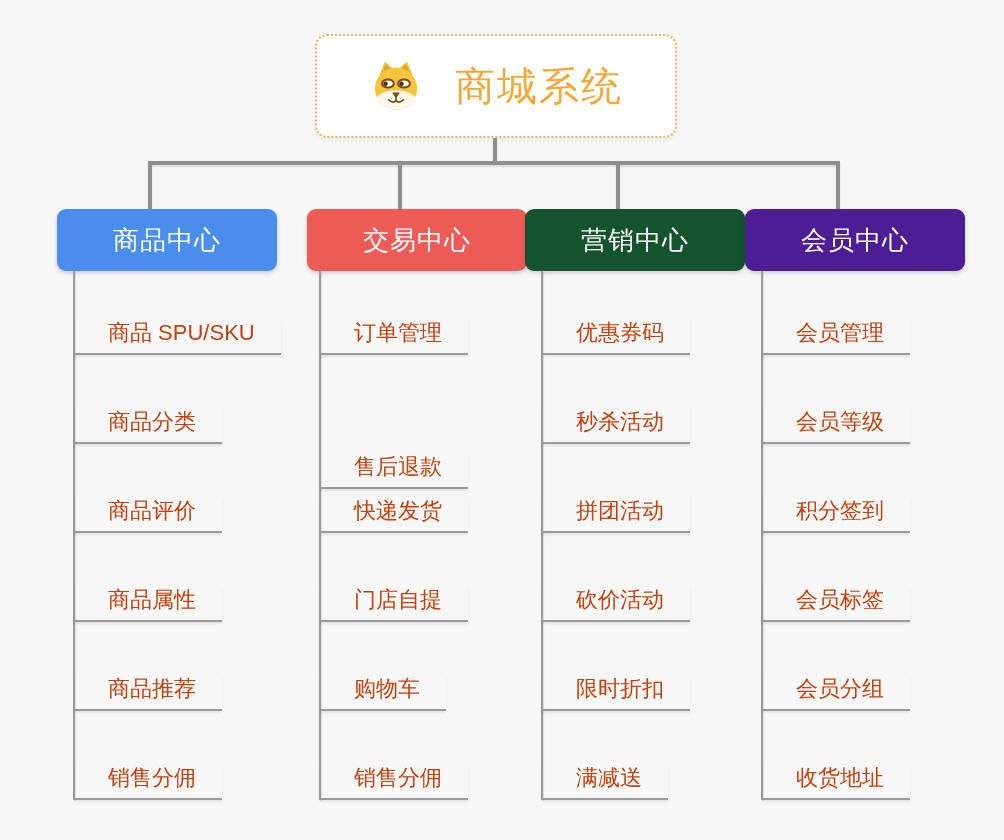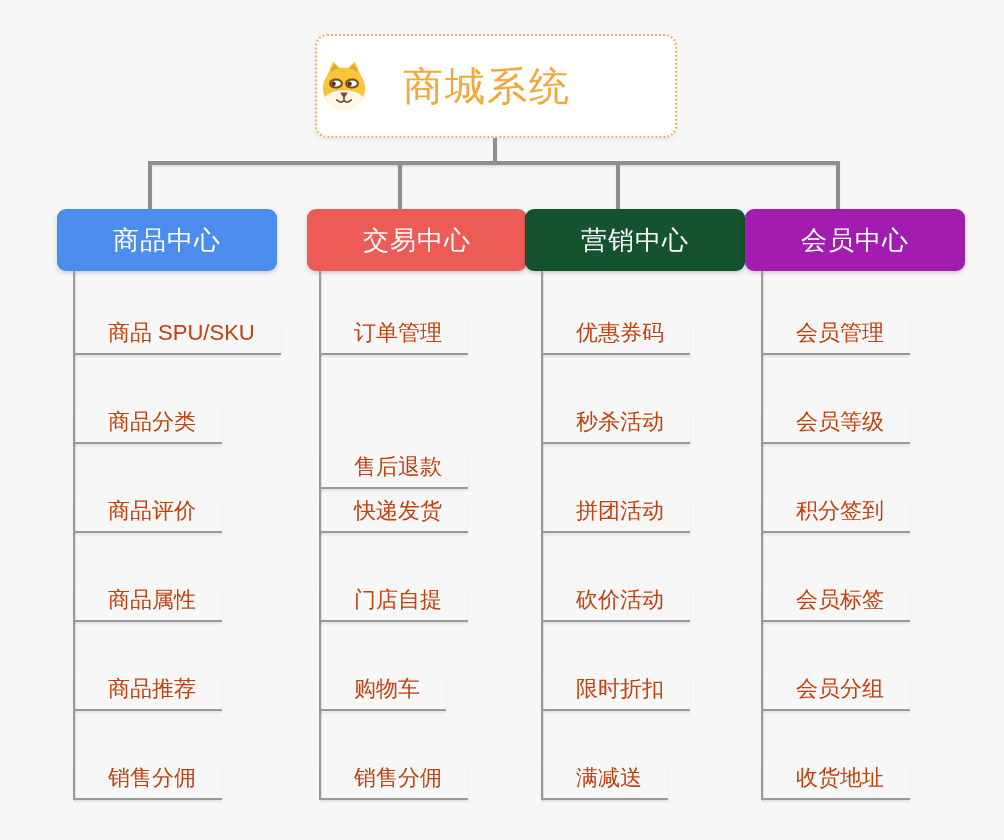--- a/index.html
+++ b/index.html
@@ -11,21 +11,21 @@
   }
   .canvas{position:relative;width:1004px;height:840px;}
 
   
   .root{
     position:absolute;left:315px;top:34px;width:362px;height:104px;
     background:#FFFFFF;
     border:2px dotted #F0B35C;
     border-radius:12px;
     box-shadow:0 2px 4px rgba(0,0,0,0.06);
-    display:flex;align-items:center;justify-content:flex-start;gap:32px;
+    display:flex;align-items:center;justify-content:center;gap:32px;
     box-sizing:border-box;
   }
   .root-title{
     font-size:40px;
     color:#F2A93B;
     letter-spacing:2px;
     white-space:nowrap;
   }
   .dog svg{display:block;}
 
@@ -92,21 +92,21 @@
 
   <div class="branch-node" style="left: 57px; background-color: rgb(74, 141, 236);">
     <span>商品中心</span>
   </div>
   <div class="branch-node" style="left: 307px; background-color: rgb(236, 91, 86);">
     <span>交易中心</span>
   </div>
   <div class="branch-node" style="left: 525px; background-color: #14532d;">
     <span>营销中心</span>
   </div>
-  <div class="branch-node" style="left: 745px; background-color: #a21caf;">
+  <div class="branch-node" style="left: 745px; background-color: #4c1d95;">
     <span>会员中心</span>
   </div>
 
   <div class="trunk" style="left:73px;top:271px;height:529px;"></div>
   <div class="trunk" style="left:319px;top:271px;height:529px;"></div>
   <div class="trunk" style="left:541px;top:271px;height:529px;"></div>
   <div class="trunk" style="left:761px;top:271px;height:529px;"></div>
 
   <div class="leaf" style="left:74px;top:319px;">商品 SPU/SKU</div>
   <div class="leaf" style="left:74px;top:408px;">商品分类</div>

